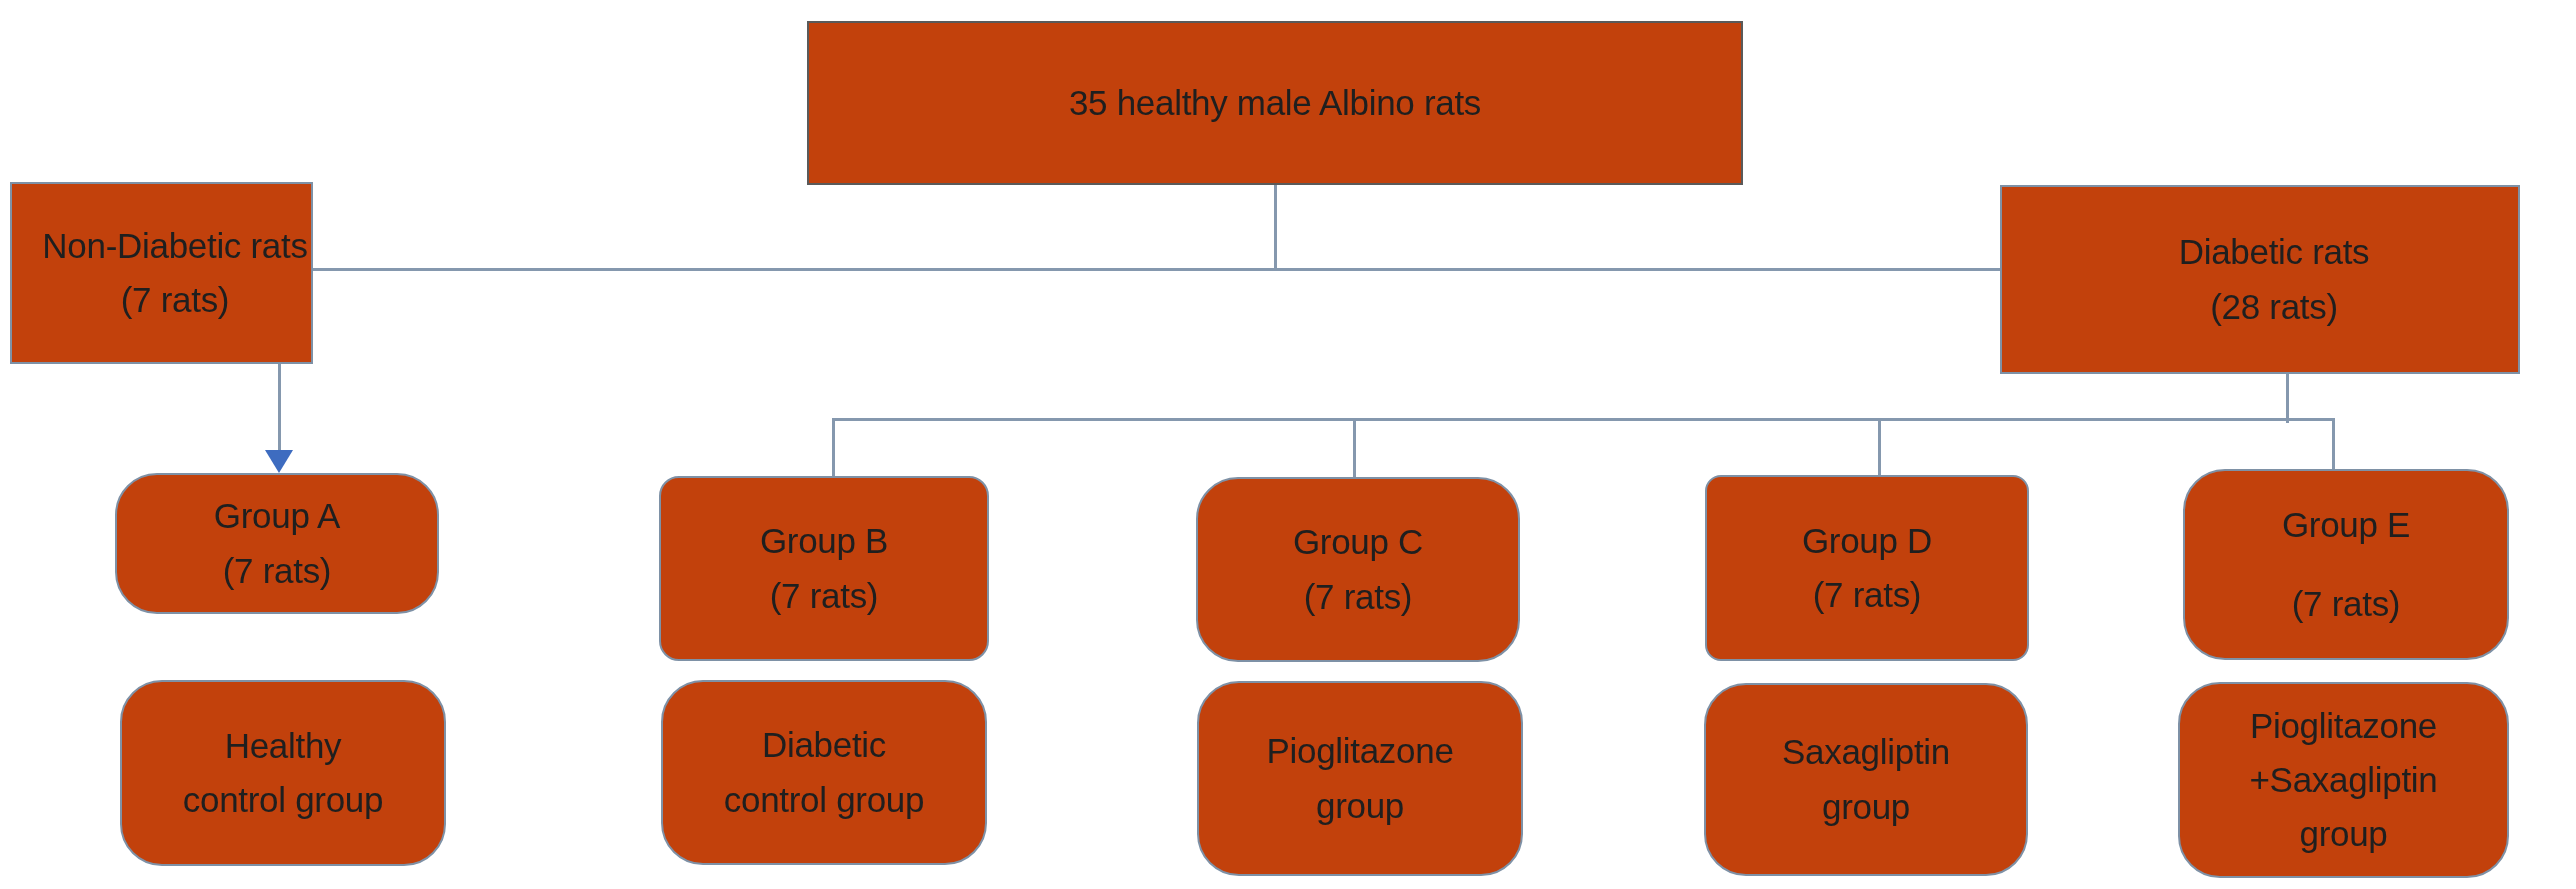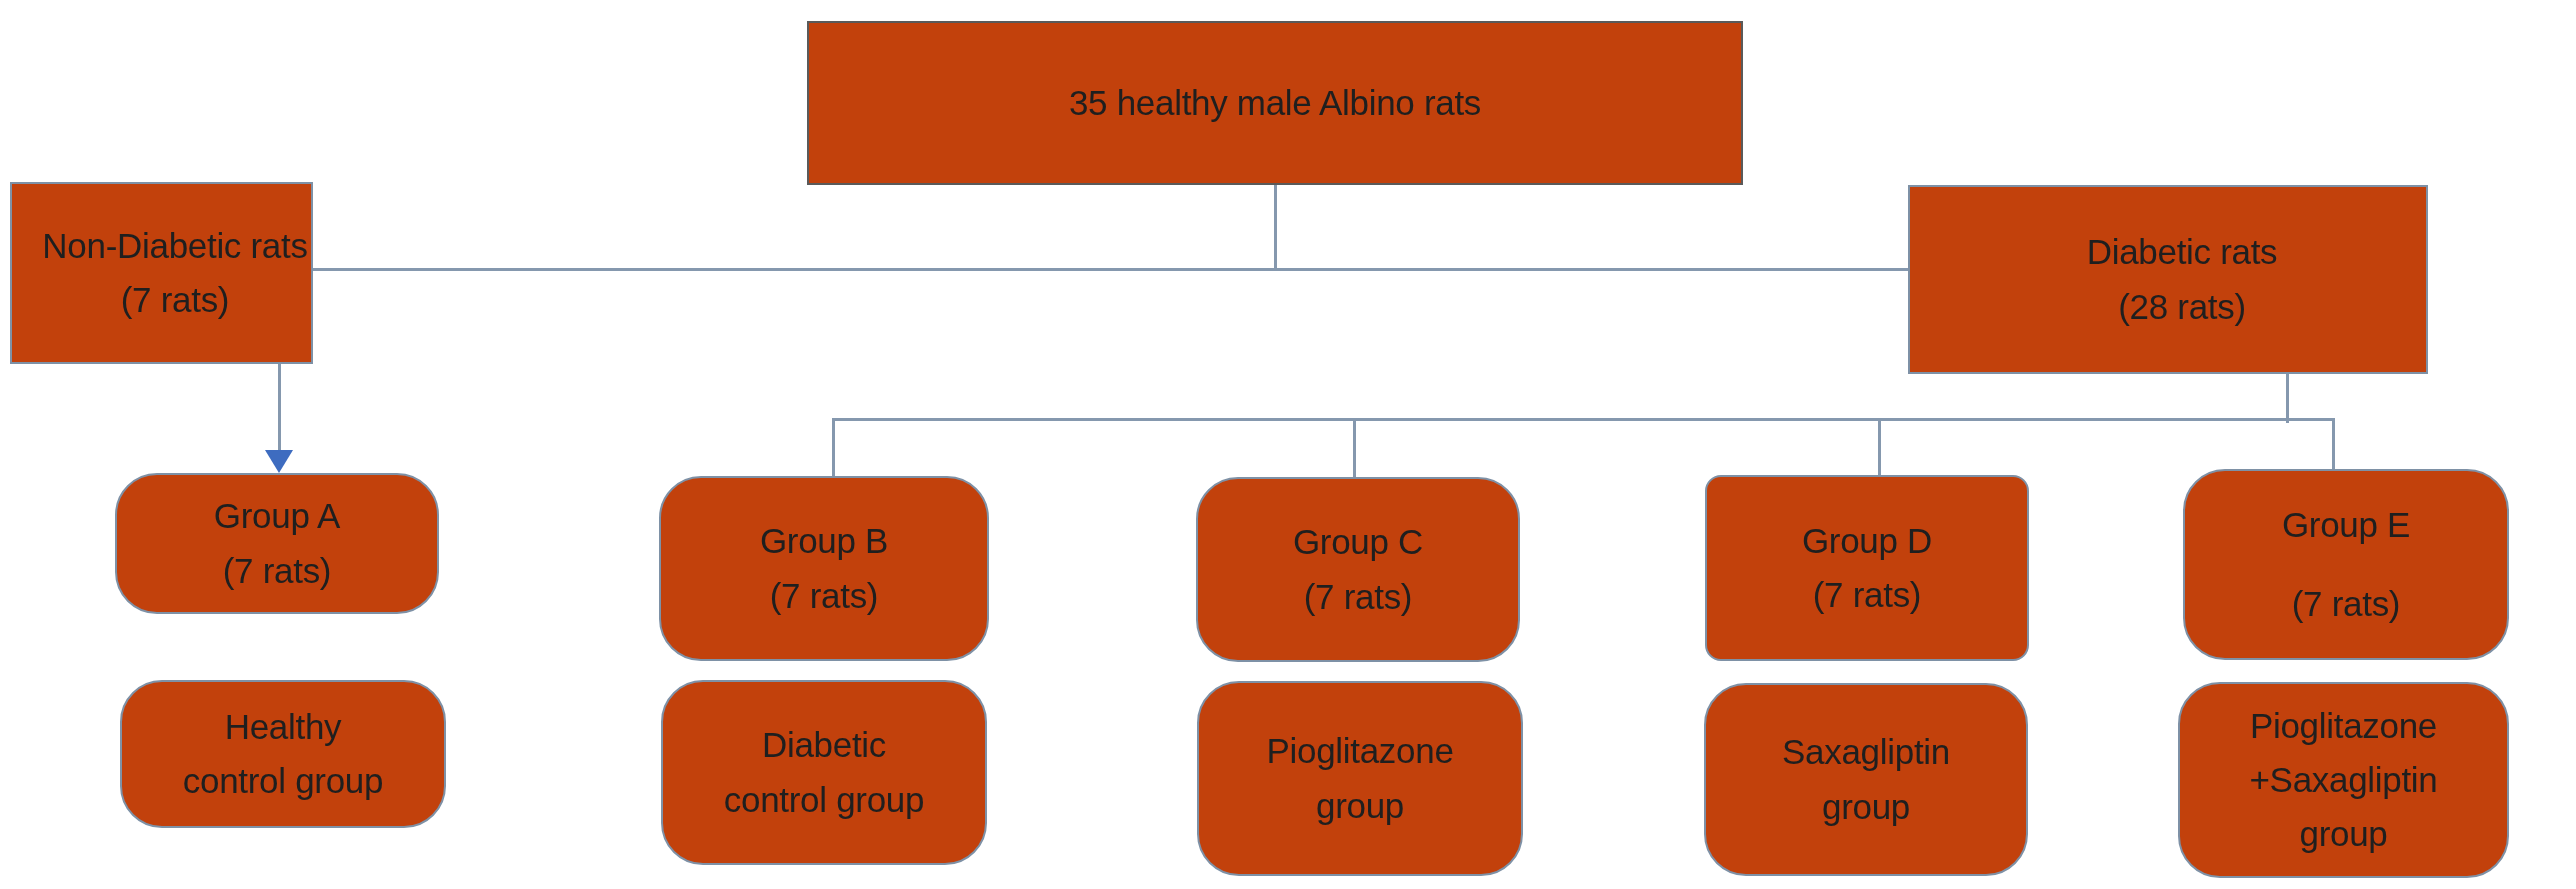--- a/index.html
+++ b/index.html
@@ -68,51 +68,51 @@
 
   <div class="node top" style="left:807px; top:21px; width:936px; height:164px;">
     <div class="t">35 healthy male Albino rats</div>
   </div>
 
   <div class="node sq" style="left:9.5px; top:182px; width:303px; height:182px;">
     <div class="t">Non-Diabetic rats</div>
     <div class="t">(7 rats)</div>
   </div>
 
-  <div class="node sq" style="left:1908px; top:185px; width:520px; height:189px;">
+  <div class="node sq" style="left:2000px; top:185px; width:520px; height:189px;">
     <div class="t">Diabetic rats</div>
     <div class="t">(28 rats)</div>
   </div>
 
   <div class="node rd" style="left:115px; top:473px; width:324px; height:141px;">
     <div class="t">Group A</div>
     <div class="t">(7 rats)</div>
   </div>
 
-  <div class="node rd" style="left:659px; top:476px; width:330px; height:185px;">
+  <div class="node rd" style="left:659px; top:476px; width:330px; height:185px;border-radius:20px;">
     <div class="t">Group B</div>
     <div class="t">(7 rats)</div>
   </div>
 
   <div class="node rd" style="left:1196px; top:477px; width:324px; height:185px;">
     <div class="t">Group C</div>
     <div class="t">(7 rats)</div>
   </div>
 
   <div class="node rd" style="left:1705px; top:475px; width:324px; height:186px;border-radius:16px;">
     <div class="t">Group D</div>
     <div class="t">(7 rats)</div>
   </div>
 
   <div class="node rd" style="left:2183px; top:469px; width:326px; height:191px;gap:25px;">
     <div class="t">Group E</div>
     <div class="t">(7 rats)</div>
   </div>
 
-  <div class="node rd" style="left:120px; top:680px; width:326px; height:148px;">
+  <div class="node rd" style="left:120px; top:680px; width:326px; height:186px;">
     <div class="t">Healthy
 control group</div>
   </div>
 
   <div class="node rd" style="left:661px; top:680px; width:326px; height:185px;">
     <div class="t">Diabetic
 control group</div>
   </div>
 
   <div class="node rd" style="left:1197px; top:681px; width:326px; height:195px;">

